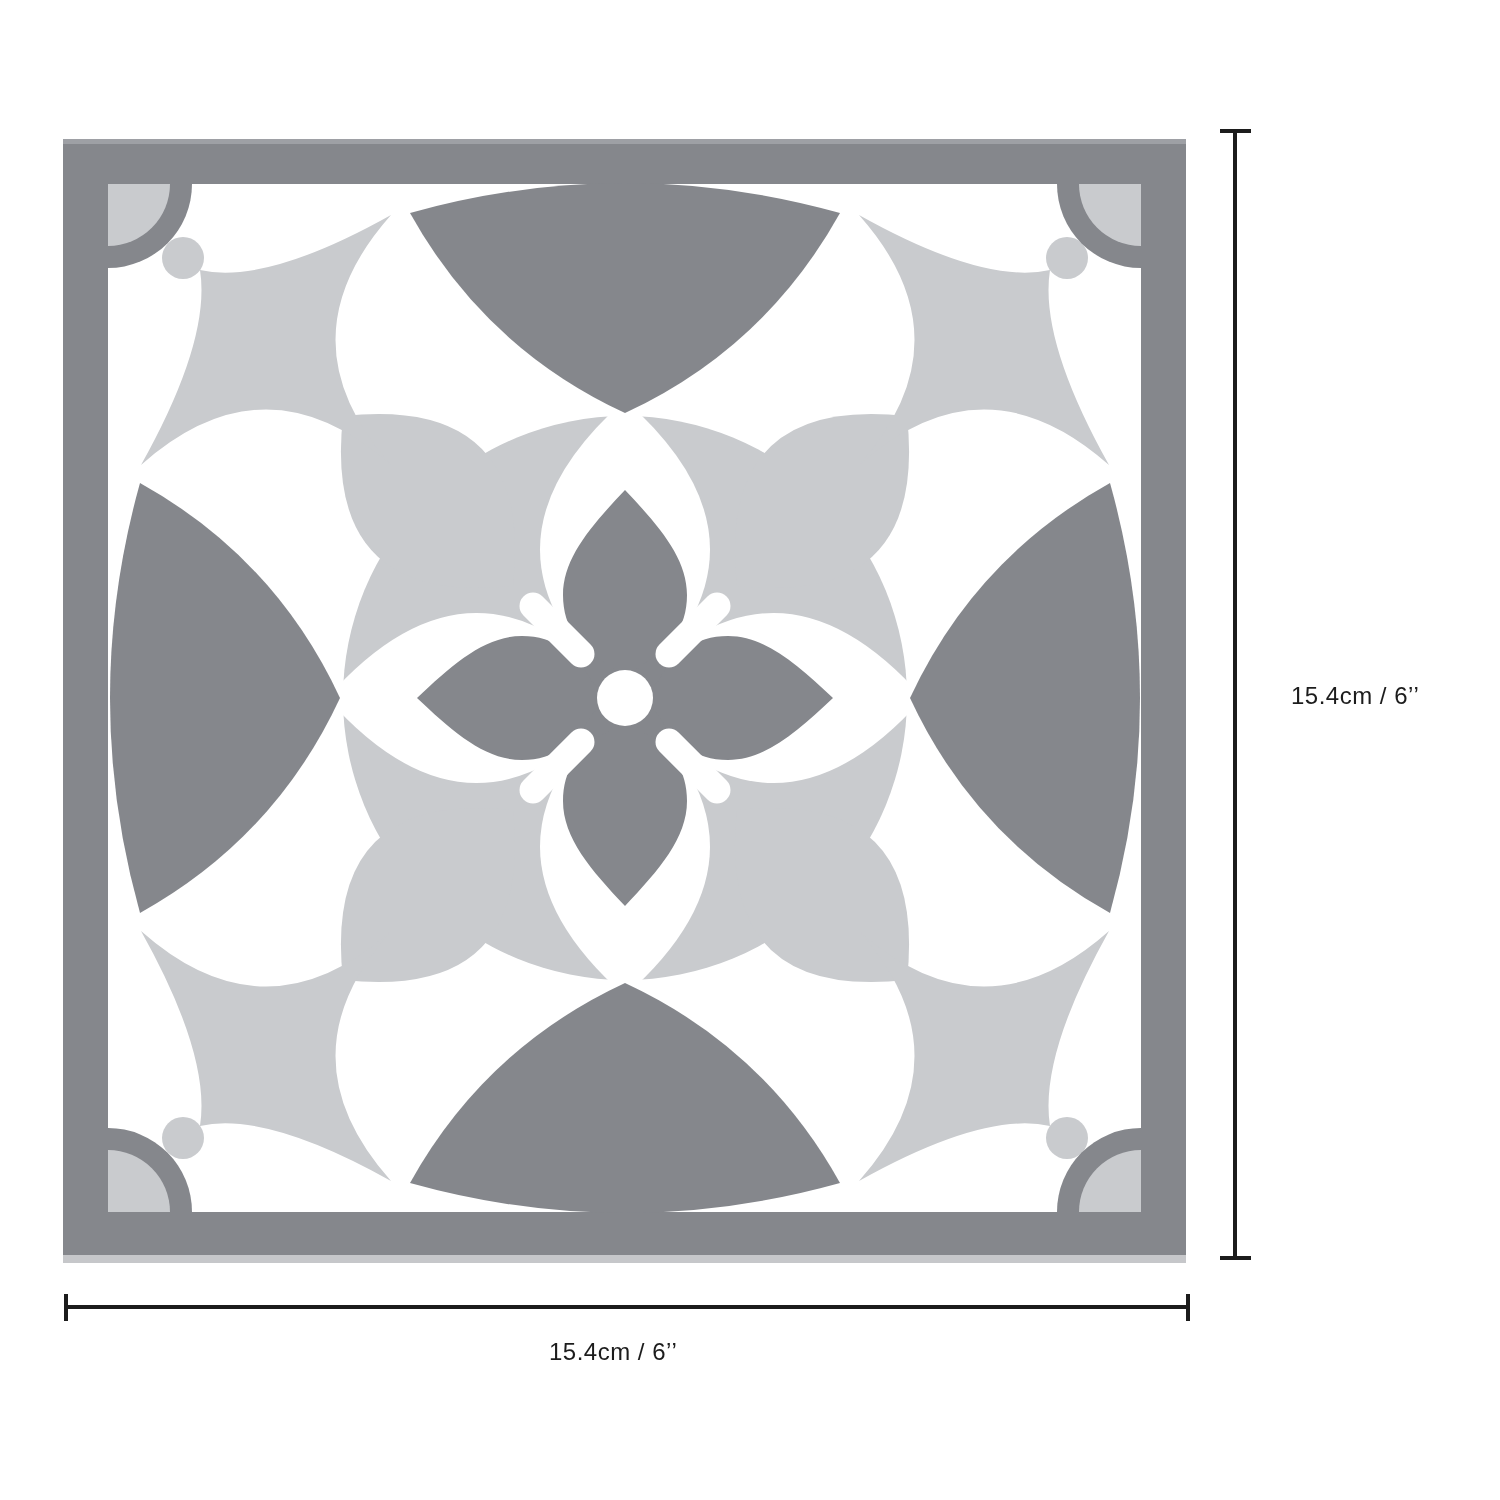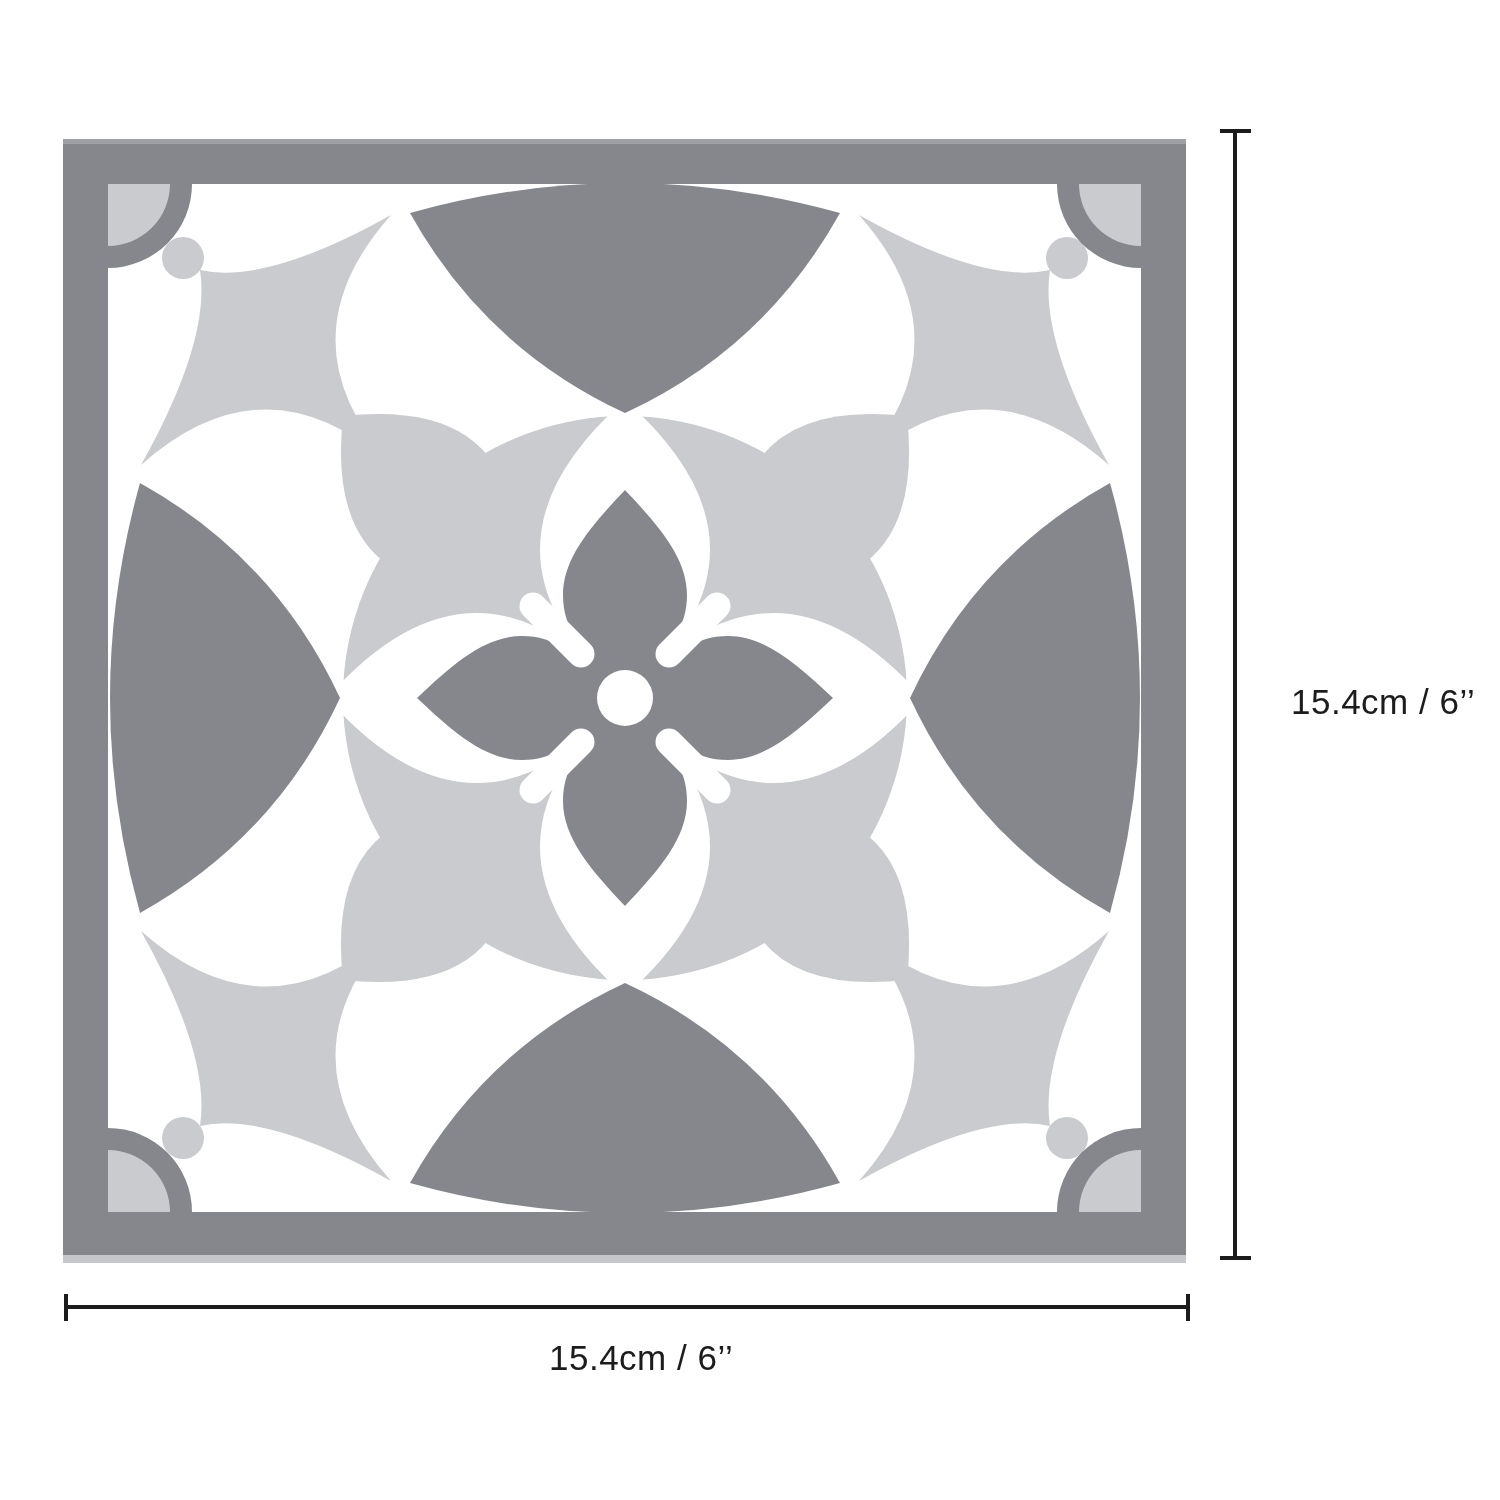--- a/index.html
+++ b/index.html
@@ -33,21 +33,21 @@
     fill: none;
   }
   .dim-line {
     stroke: var(--c-dim, #1C1C1C);
     stroke-width: 4;
     fill: none;
   }
   .dim-label {
     position: absolute;
     color: var(--c-dim, #1C1C1C);
-    font-size: 35px;
+    font-size: 24px;
     line-height: 1;
     white-space: nowrap;
     letter-spacing: 0.5px;
   }
   .dim-label.right  { left: 1291px; top: 684px; }
   .dim-label.bottom { left: 549px;  top: 1340px; }
 </style>
 </head>
 <body>
 

